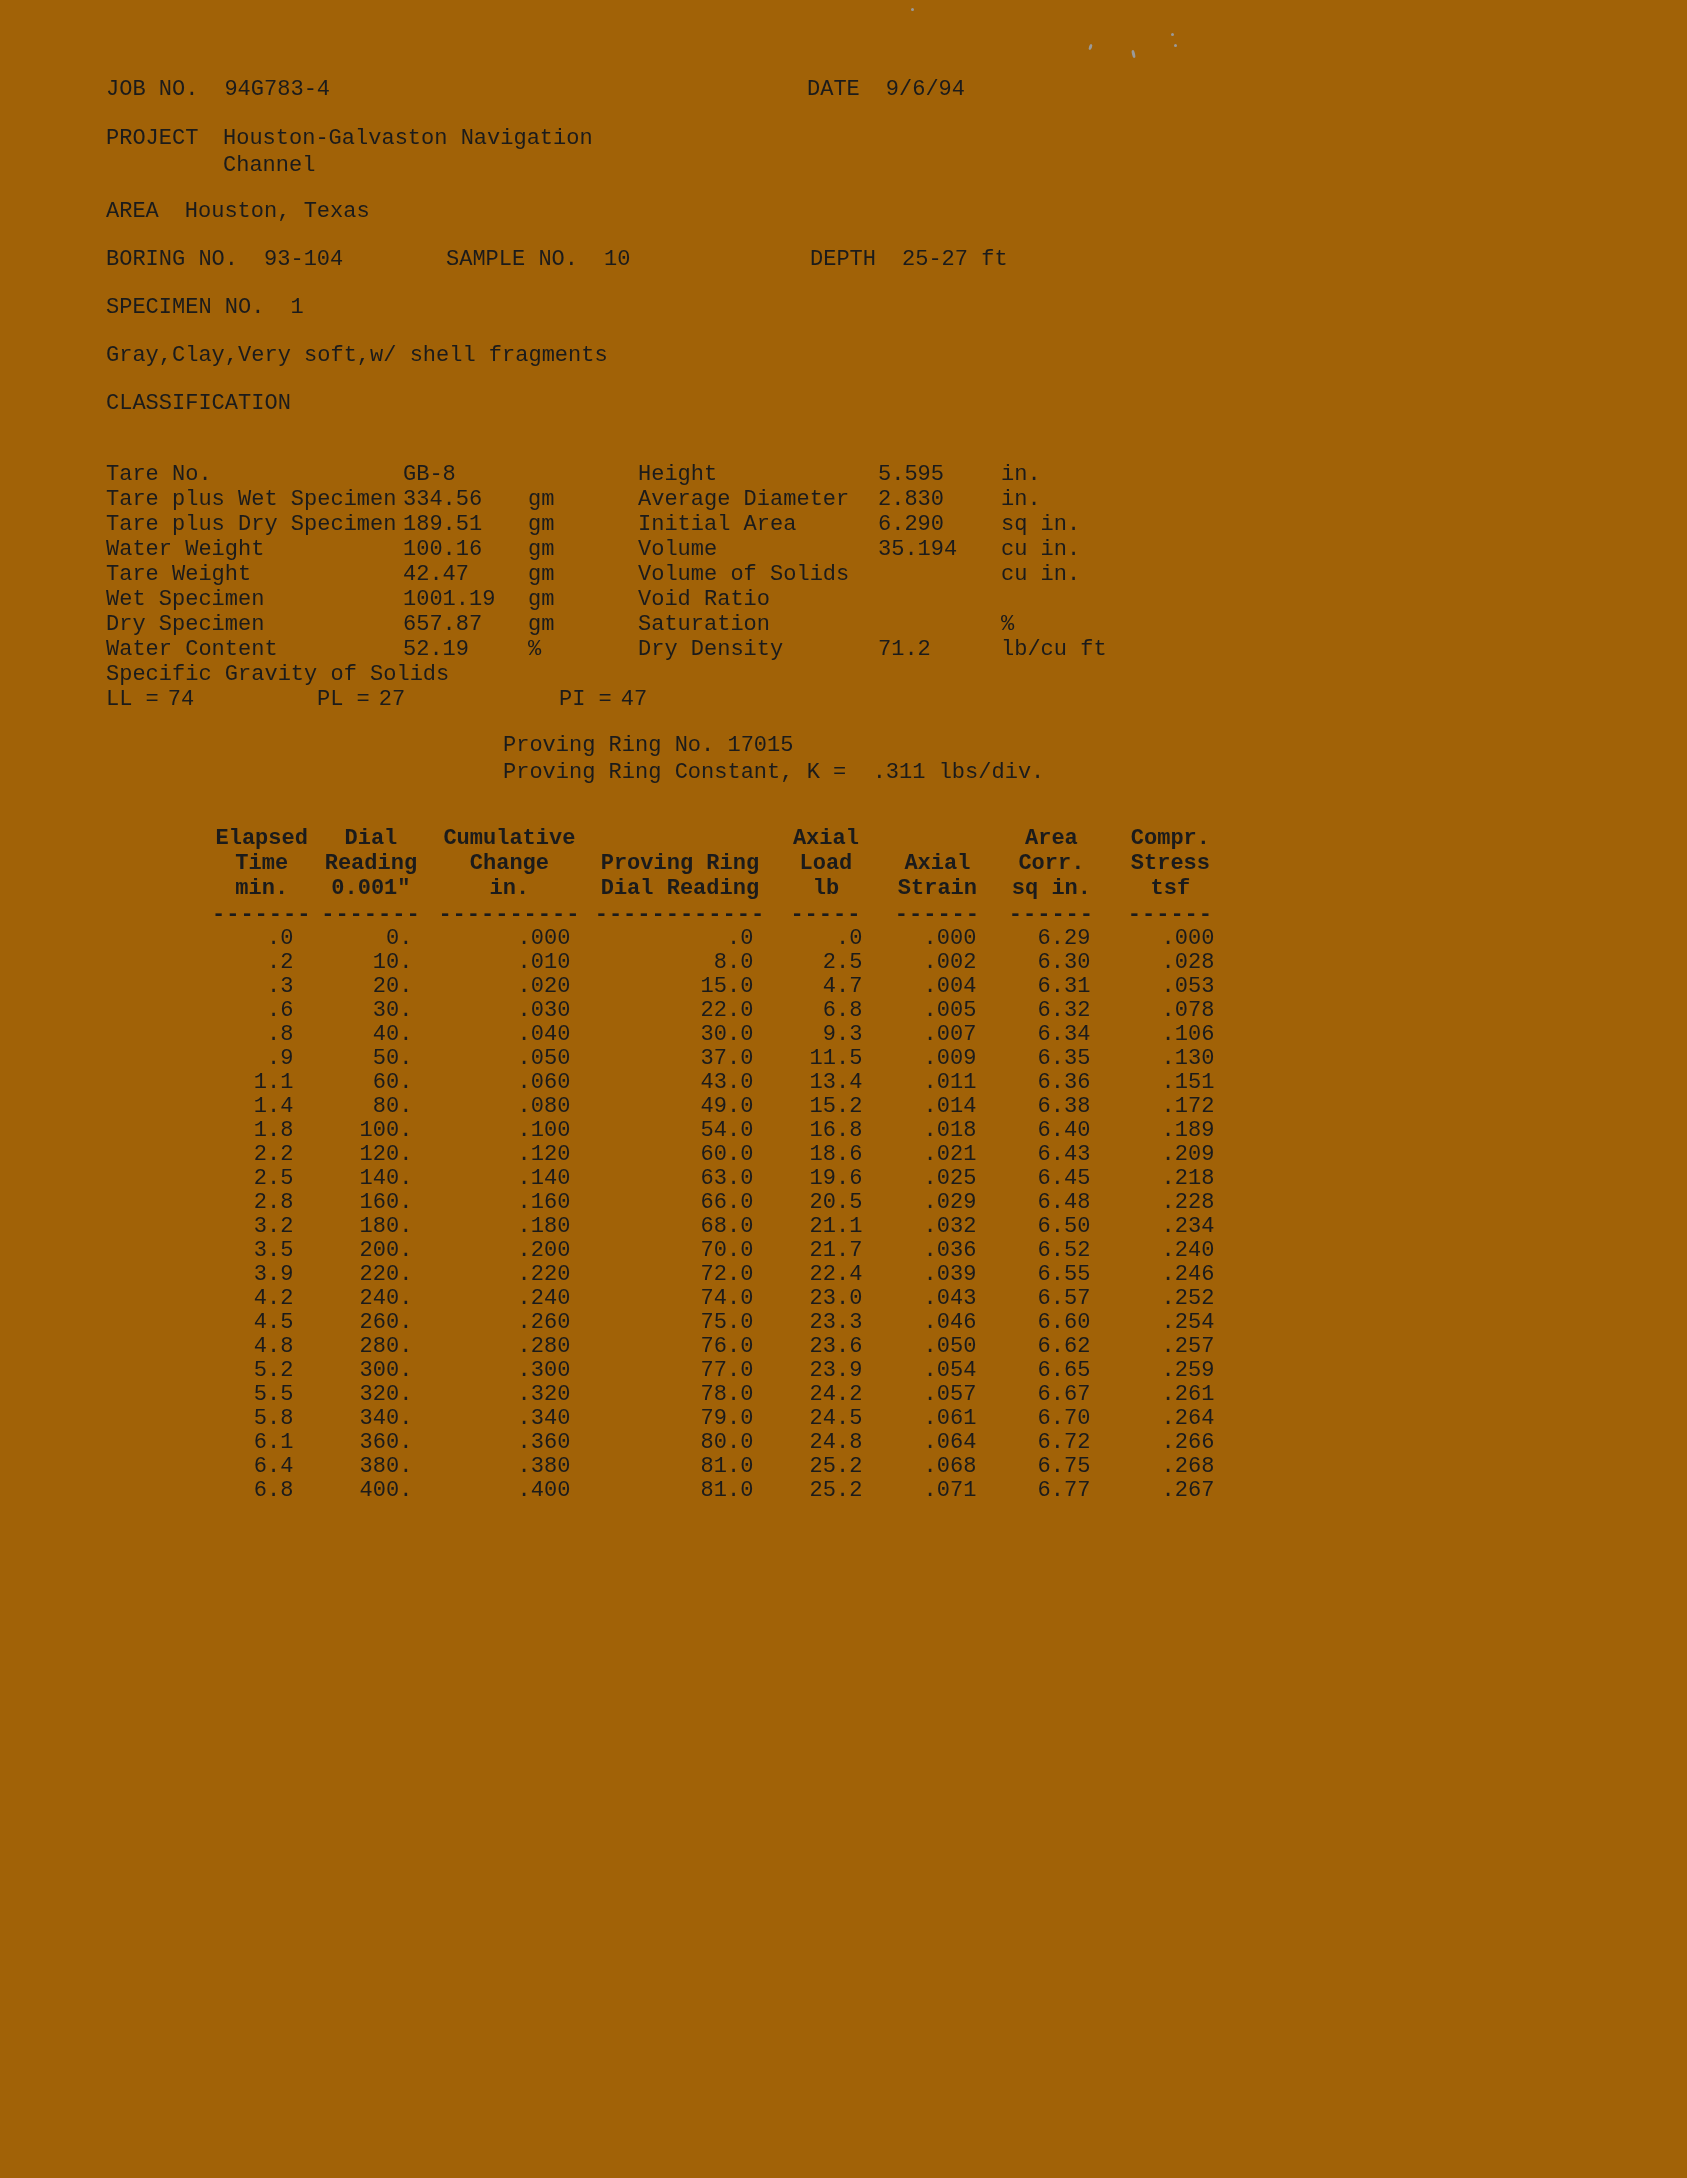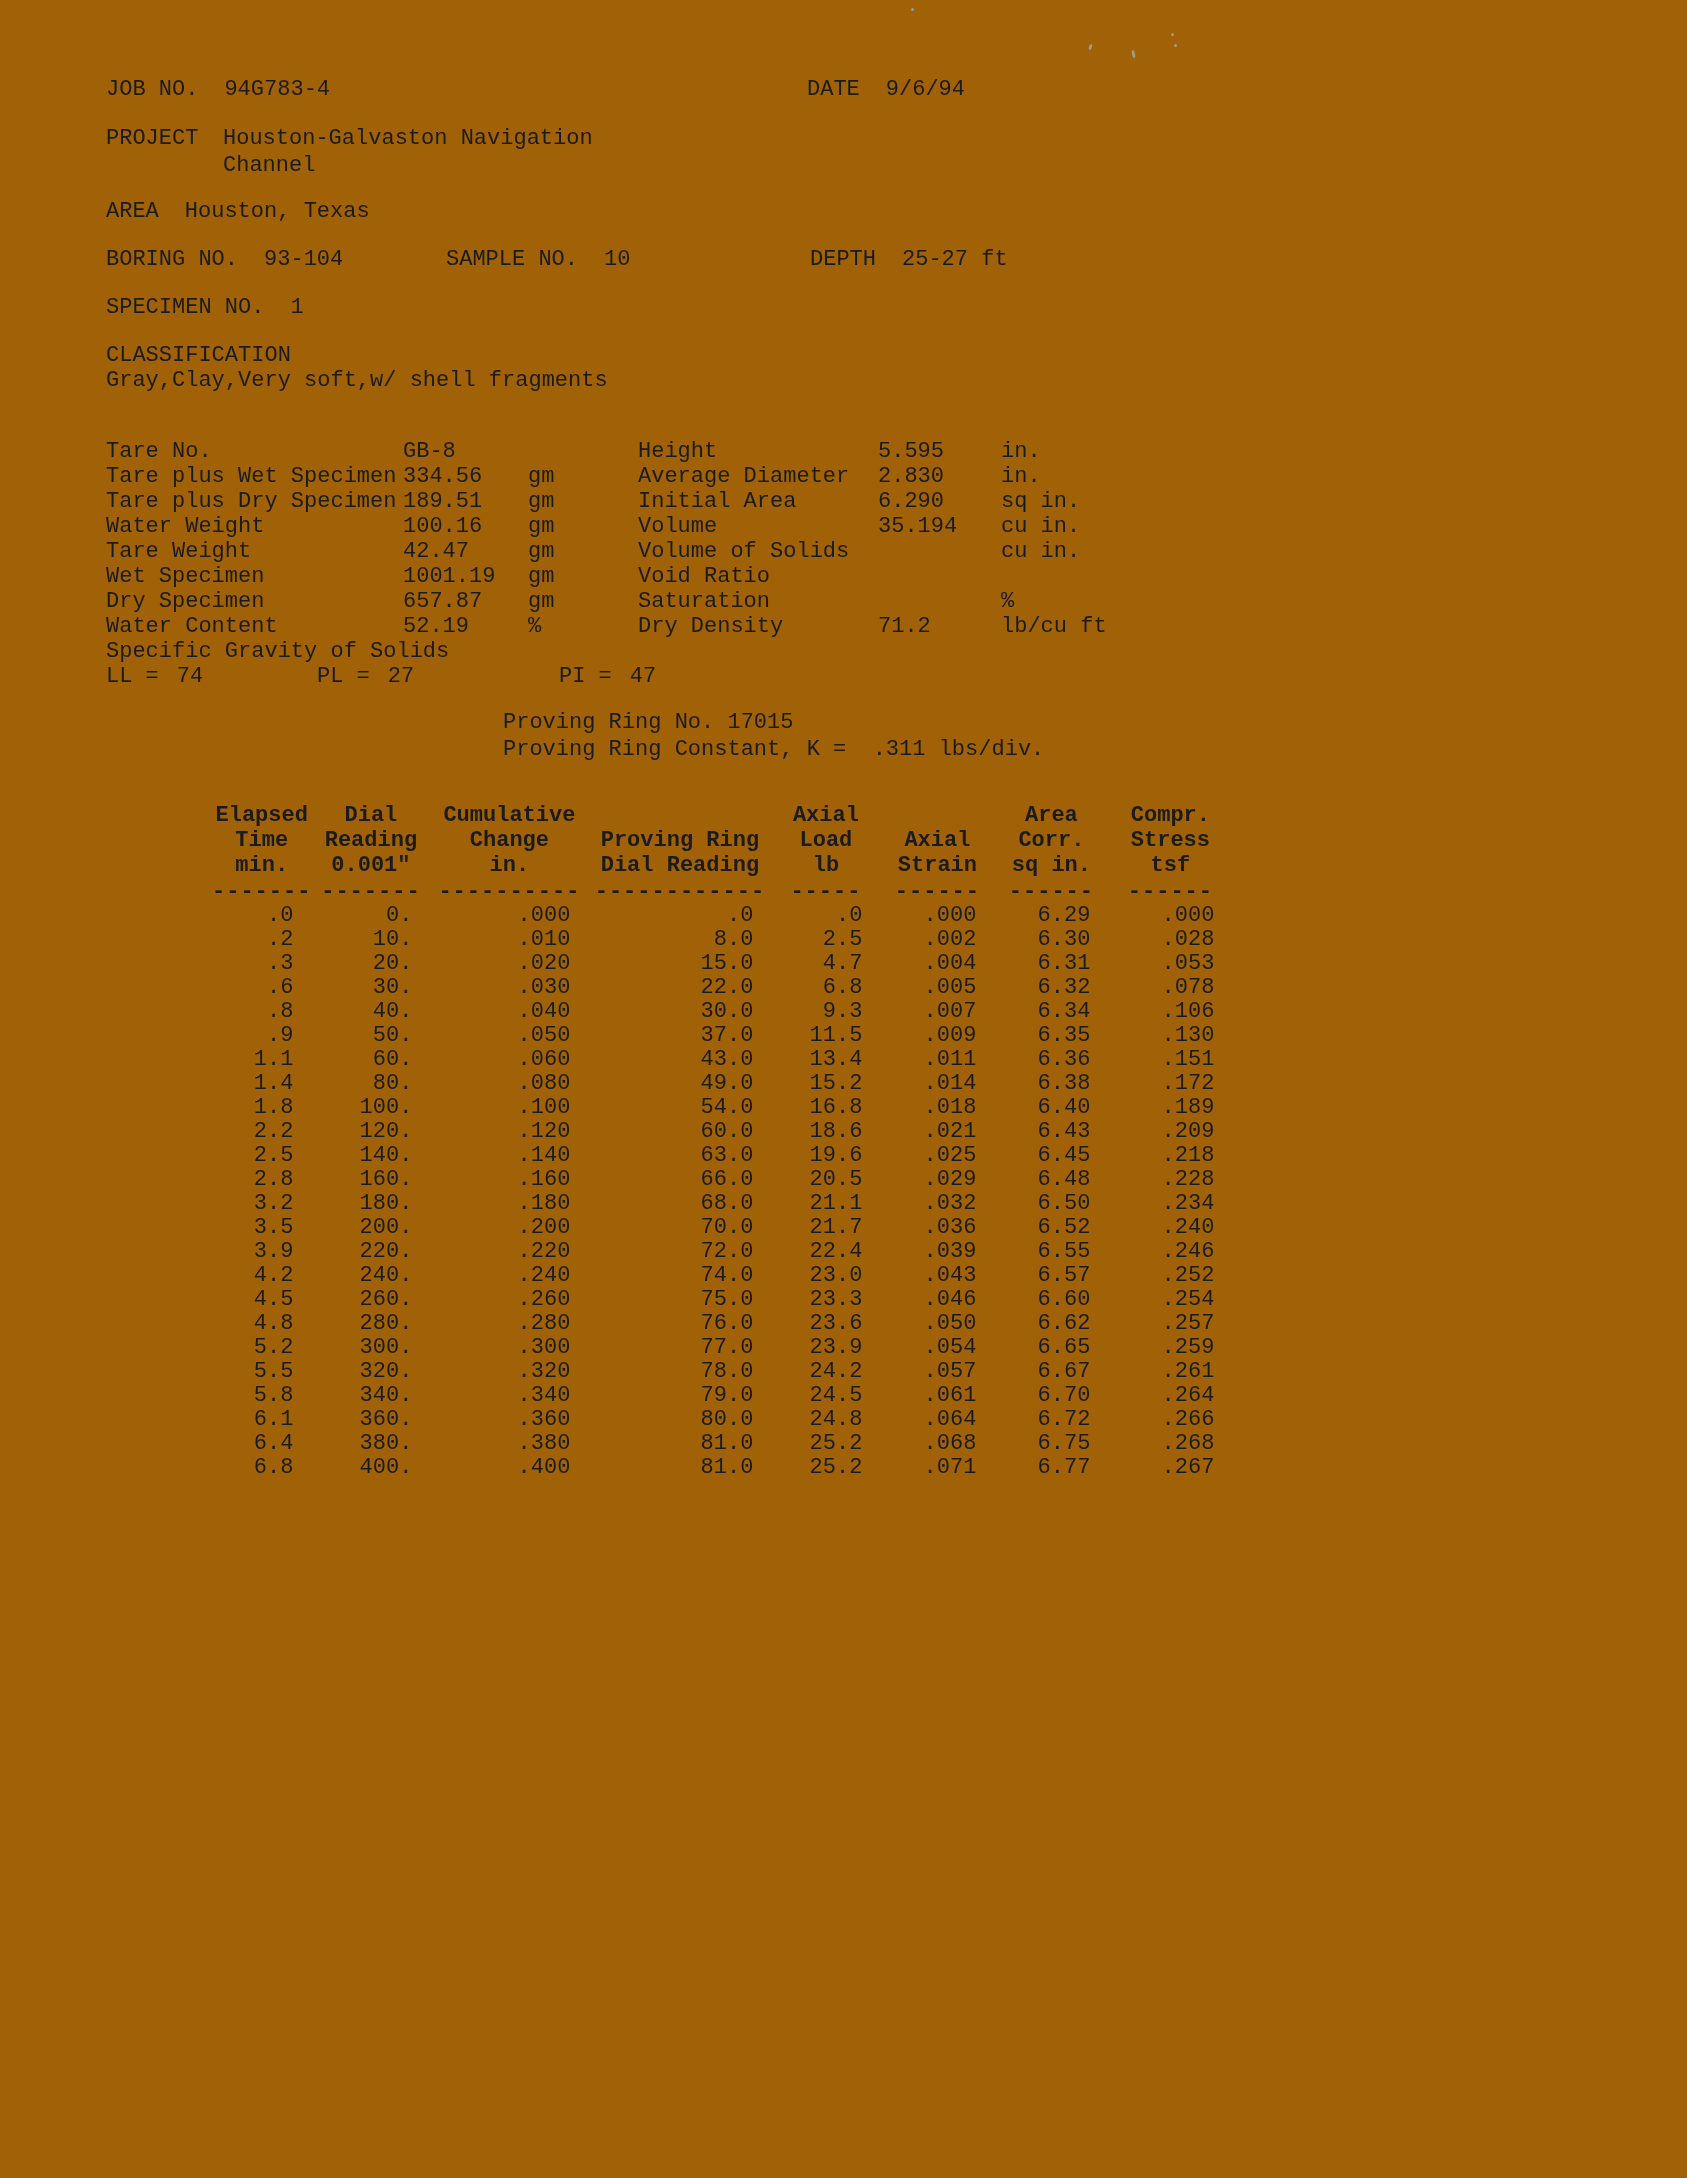--- a/index.html
+++ b/index.html
@@ -11,21 +11,21 @@
     font-family:"Liberation Mono","DejaVu Sans Mono",monospace;
     font-size:22px;
     color:#1b1b1b;
     overflow:hidden;
   }
   .content{padding:77px 0 0 106px;}
   .hline{position:relative;height:25px;line-height:25px;margin-bottom:23px;white-space:nowrap;}
   .hline.tight{margin-bottom:0;}
   .abs{position:absolute;top:0;}
   .gap2{margin-left:26px;}
-  .gap1{margin-left:18px;}
+  .gap1{margin-left:9px;}
   .project{display:flex;margin-bottom:20px;line-height:27px;}
   .plabel{width:91px;margin-right:26px;}
   .pvalue div{white-space:nowrap;}
   .spec-grid{display:flex;margin-top:46px;}
   .spec-col{line-height:25px;}
   .spec-left{width:465px;}
   .spec-right{margin-left:67px;}
   .spec-row{display:flex;height:25px;white-space:pre;}
   .spec-label{display:inline-block;}
   .spec-left .spec-label{width:297px;}
@@ -82,22 +82,22 @@
     <div class="hline">
       <span>BORING NO.</span><span class="gap2">93-104</span>
       <span class="abs" style="left:340px"><span>SAMPLE NO.</span><span class="gap2">10</span></span>
       <span class="abs" style="left:704px"><span>DEPTH</span><span class="gap2">25-27 ft</span></span>
     </div>
 
     <div class="hline">
       <span>SPECIMEN NO.</span><span class="gap2">1</span>
     </div>
 
+    <div class="hline">Gray,Clay,Very soft,w/ shell fragments</div>
     <div class="hline tight">CLASSIFICATION</div>
-    <div class="hline">Gray,Clay,Very soft,w/ shell fragments</div>
 
     <div class="spec-grid">
       <div class="spec-col spec-left">
         <div>
             <div class="spec-row"><span class="spec-label">Tare No.</span><span class="spec-value">GB-8</span><span class="spec-unit"></span></div>
             <div class="spec-row"><span class="spec-label">Tare plus Wet Specimen</span><span class="spec-value">334.56</span><span class="spec-unit">gm</span></div>
             <div class="spec-row"><span class="spec-label">Tare plus Dry Specimen</span><span class="spec-value">189.51</span><span class="spec-unit">gm</span></div>
             <div class="spec-row"><span class="spec-label">Water Weight</span><span class="spec-value">100.16</span><span class="spec-unit">gm</span></div>
             <div class="spec-row"><span class="spec-label">Tare Weight</span><span class="spec-value">42.47</span><span class="spec-unit">gm</span></div>
             <div class="spec-row"><span class="spec-label">Wet Specimen</span><span class="spec-value">1001.19</span><span class="spec-unit">gm</span></div>

